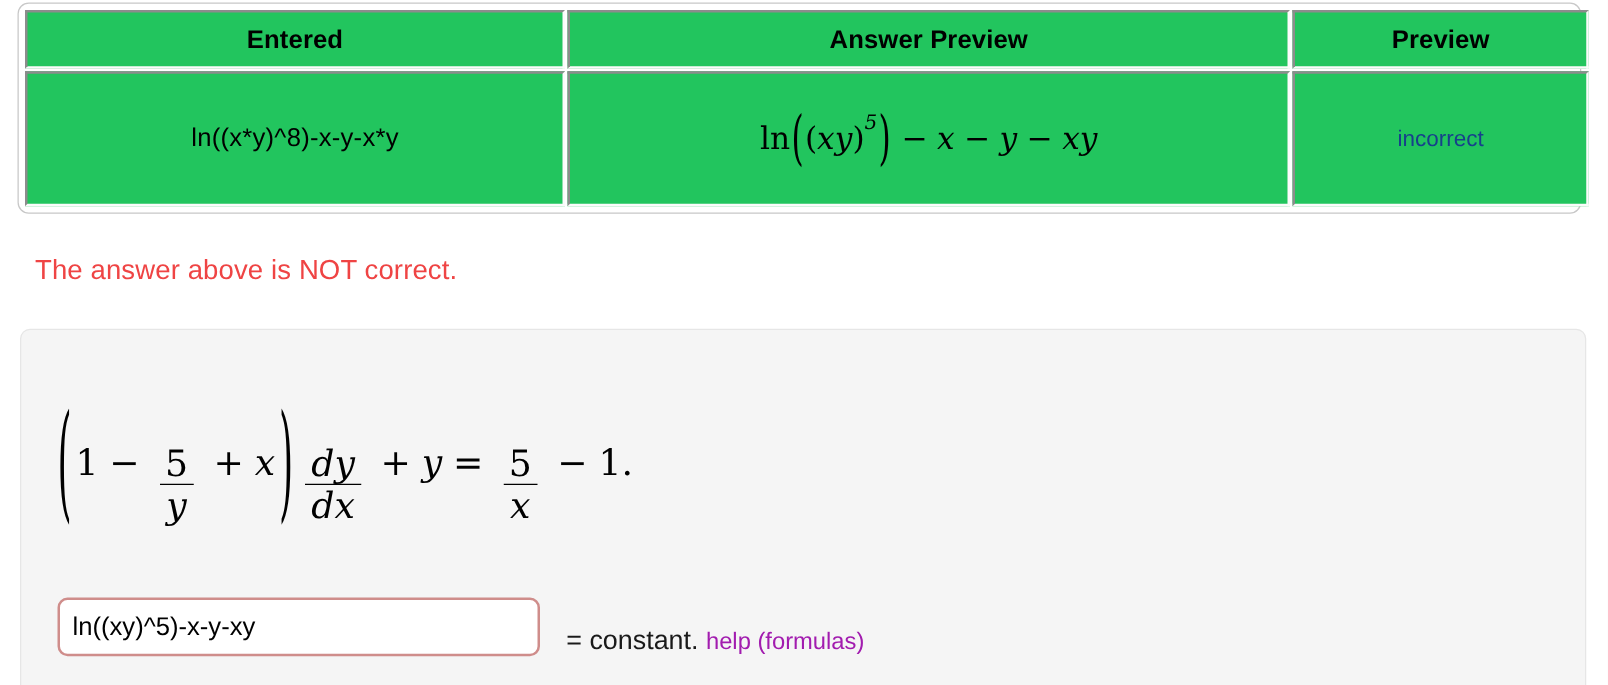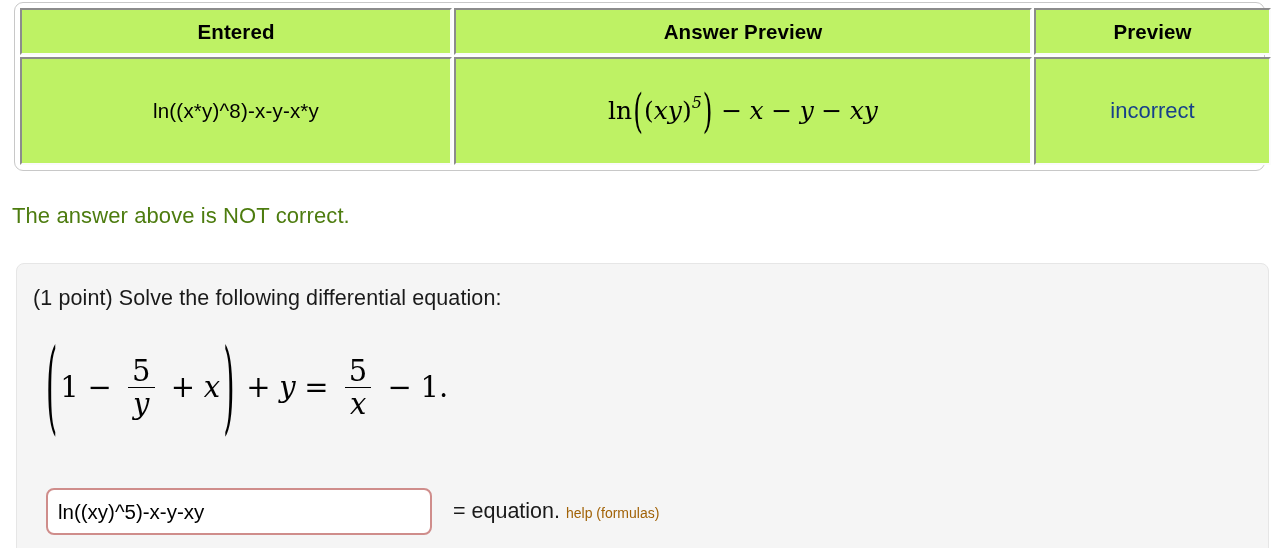--- a/index.html
+++ b/index.html
@@ -29,21 +29,21 @@
     box-sizing: border-box;
   }
   table.results {
     border-collapse: separate;
     border-spacing: 2px;
     width: 100%;
     table-layout: fixed;
   }
   table.results th,
   table.results td {
-    background: #bef264;
+    background: #22c55e;
     border-top: 2px solid #8c8c8c;
     border-left: 2px solid #8c8c8c;
     border-right: 2px solid #fbfbfb;
     border-bottom: 2px solid #fbfbfb;
     text-align: center;
     vertical-align: middle;
     padding: 0;
   }
   table.results th {
     height: 43px;
@@ -65,30 +65,30 @@
     font-size: 20.5px;
     color: #000;
     letter-spacing: 0.2px;
   }
 
   td.result-cell {
     background: #d7908f;
   }
   .result-text {
     color: #17408b;
-    font-size: 22px;
+    font-size: 18px;
   }
 
   
   .math {
     font-family: "DejaVu Serif", "Liberation Serif", serif;
     font-size: 25px;
     color: #000;
     display: inline-flex;
-    align-items: center;
+    align-items: flex-start;
     white-space: nowrap;
     line-height: 1;
   }
   .math .it { font-style: italic; }
   .math .rm { font-style: normal; }
   .math .op {
     margin: 0 .30em;
     font-style: normal;
   }
   .math .sup {
@@ -121,24 +121,24 @@
     vertical-align: middle;
     margin: 0 .22em;
     line-height: 1.04;
   }
   .frac .num { padding: 0 .18em 1px .18em; }
   .frac .den { padding: 1px .18em 0 .18em; border-top: 1.5px solid #000; }
 
   
   .not-correct {
     position: absolute;
-    left: 12px;
+    left: 28px;
     top: 203px;
     font-size: 22px;
-    color: #4d7c0f;
+    color: #ef4444;
     letter-spacing: 0.1px;
   }
 
   
   .problem-panel {
     position: absolute;
     left: 16px;
     top: 263px;
     width: 1253px;
     height: 300px;
@@ -159,23 +159,23 @@
     position: absolute;
     left: 26px;
     top: 92px;
   }
   .equation-block .math { font-size: 29px; }
 
   
   .answer-row {
     position: absolute;
     left: 29px;
-    top: 224px;
+    top: 214px;
     display: flex;
-    align-items: center;
+    align-items: flex-end;
   }
   .answer-input {
     width: 386px;
     height: 47px;
     box-sizing: border-box;
     background: #ffffff;
     border: 2px solid #cf8d8b;
     border-radius: 8px;
     padding: 0 10px;
     font-family: "Liberation Sans", sans-serif;
@@ -183,23 +183,23 @@
     color: #000;
     outline: none;
   }
   .answer-suffix {
     margin-left: 21px;
     font-size: 21.5px;
     color: #1a1a1a;
     white-space: nowrap;
   }
   .help-link {
-    color: #a16207;
+    color: #a21caf;
     text-decoration: none;
-    font-size: 14px;
+    font-size: 19px;
   }
 </style>
 </head>
 <body>
 
 <div class="table-wrap">
   <table class="results">
     <colgroup>
       <col class="c-entered">
         <col class="c-preview">
@@ -241,48 +241,51 @@
         </td>
       </tr>
     </tbody>
   </table>
 </div>
 
 <div class="not-correct">The answer above is NOT correct.</div>
 
 <div class="problem-panel">
 
-  <div class="problem-statement">(1 point) Solve the following differential equation:</div>
 
   <div class="equation-block">
     <span class="math">
       <span class="paren-huge">(</span>
       <span class="rm">1</span>
       <span class="op">−</span>
       <span class="frac">
         <span class="num rm">5</span>
         <span class="den it">y</span>
       </span>
       <span class="op">+</span>
       <span class="it">x</span>
       <span class="paren-huge">)</span>
+      <span class="frac">
+        <span class="num it">dy</span>
+        <span class="den it">dx</span>
+      </span>
       <span class="op">+</span>
       <span class="it">y</span>
       <span class="op">=</span>
       <span class="frac">
         <span class="num rm">5</span>
         <span class="den it">x</span>
       </span>
       <span class="op">−</span>
       <span class="rm">1</span>
       <span class="rm">.</span>
     </span>
   </div>
 
   <div class="answer-row">
     <input class="answer-input" type="text" value="ln((xy)^5)-x-y-xy" style="">
     <span class="answer-suffix">
-      <span>= equation.</span>
+      <span>= constant.</span>
       <a class="help-link" href="#">help (formulas)</a>
     </span>
   </div>
 
 </div>
 
 </body></html>

